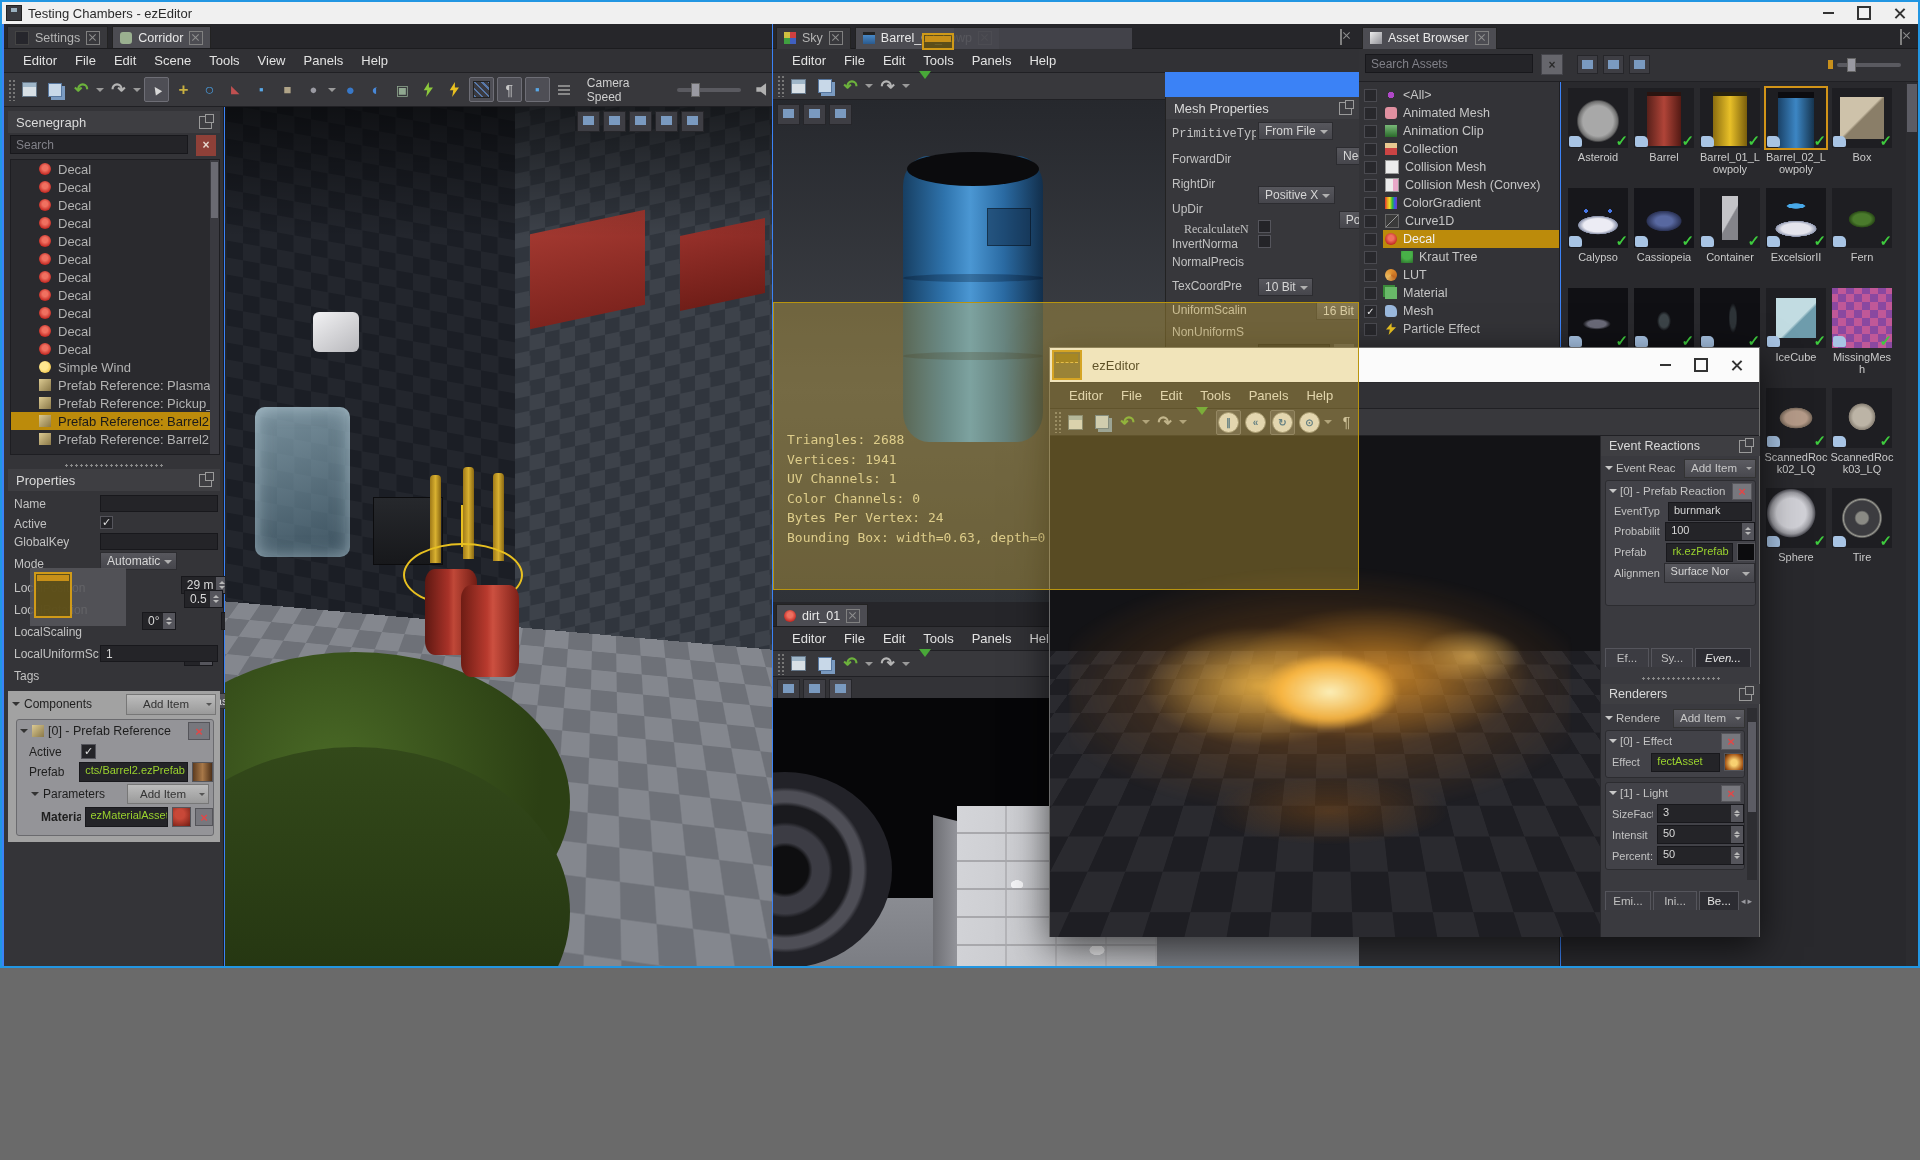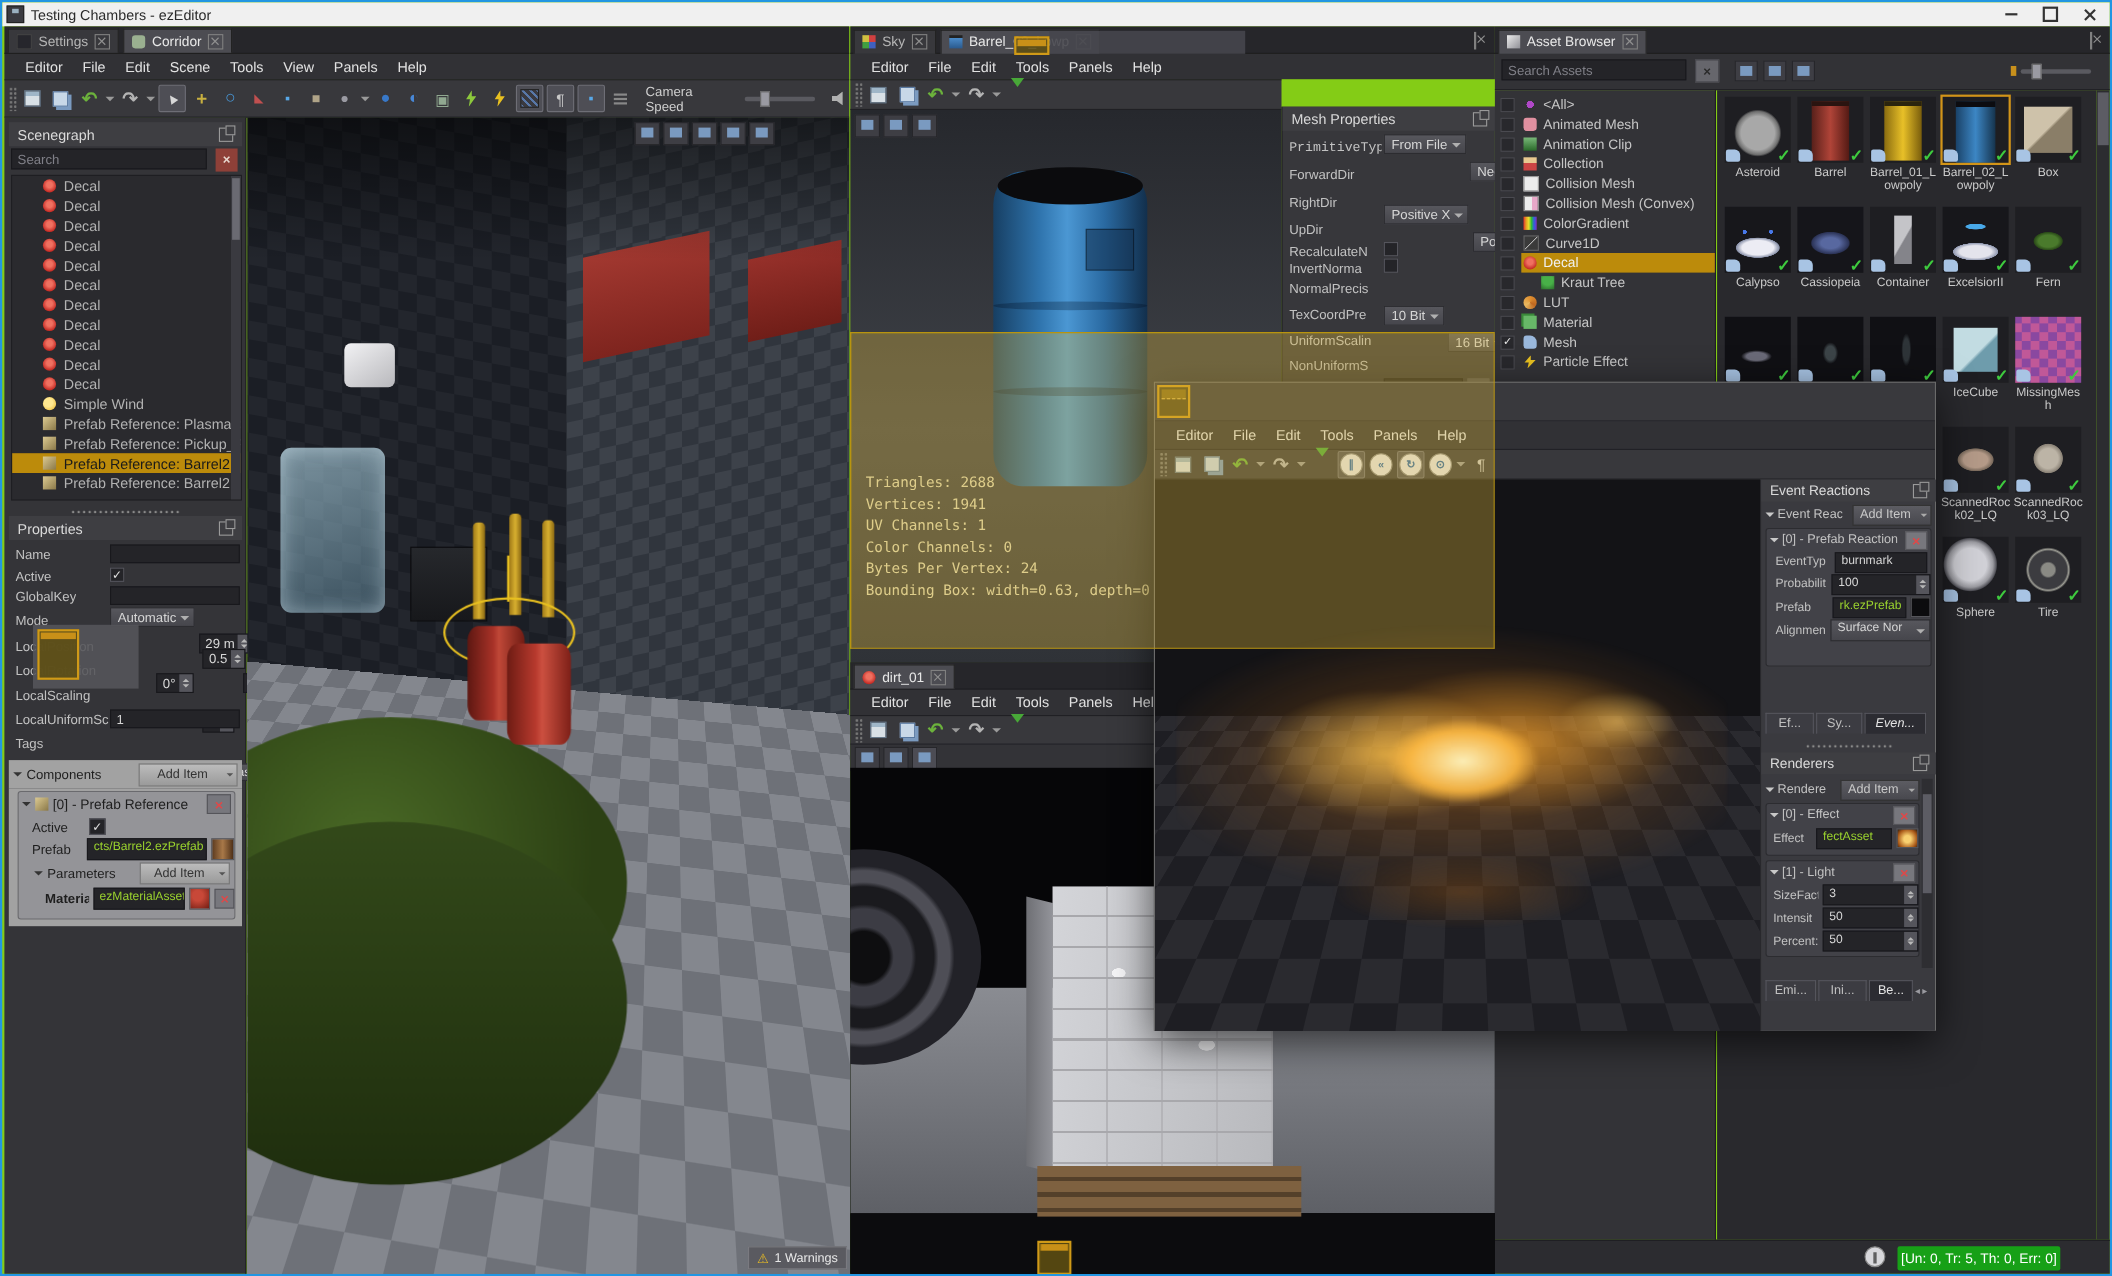--- a/index.html
+++ b/index.html
@@ -1,16 +1,16 @@
 <!DOCTYPE html>
 <html><head>
 <meta charset="utf-8">
 <style>
   html,body{margin:0;padding:0;background:#6a6a6a;}
-  #app{position:relative;width:1920px;height:1160px;background:#84cc16;border:2px solid #2296e2;box-sizing:border-box;
+  #app{position:relative;width:1920px;height:968px;background:#3b82f6;border:2px solid #2296e2;box-sizing:border-box;
        font-family:"Liberation Sans",sans-serif;font-size:12px;color:#c8c8c8;overflow:hidden;}
   .a{position:absolute;box-sizing:border-box;}
   .f{display:flex;align-items:center;}
   
   .titlebar{background:#f0f0f0;color:#2a2a2a;}
   .appico{width:14px;height:14px;background:#3a3a40;border:1px solid #222;margin:0 6px 0 4px;}
   .appico::before{content:"";display:block;width:6px;height:4px;margin:2px auto 0;background:#9ab0c0;}
   .wbtn{width:36px;height:20px;display:flex;align-items:center;justify-content:center;}
   .sh-min{width:11px;height:2px;background:#333;}
   .sh-max{width:10px;height:10px;border:2px solid #333;}
@@ -526,21 +526,21 @@
       <span class="phico"></span>
     </div>
     <span class="a plab" style="left:6px;top:30px;width:84px;font-family:Liberation Mono, monospace;">PrimitiveType</span>
     <span class="a dd" style="left:92px;top:27px;width:96px;height:18px;">From File</span>
     <span class="a plab" style="left:6px;top:55px;width:84px;">ForwardDir</span>
     <span class="a dd" style="left:92px;top:52px;width:96px;height:18px;">Negative Z</span>
     <span class="a plab" style="left:6px;top:80px;width:84px;">RightDir</span>
     <span class="a dd" style="left:92px;top:77px;width:96px;height:18px;">Positive X</span>
     <span class="a plab" style="left:6px;top:105px;width:84px;">UpDir</span>
     <span class="a dd" style="left:92px;top:102px;width:96px;height:18px;">Positive Y</span>
-    <span class="a plab" style="left:6px;top:125px;width:84px;">RecalculateN</span>
+    <span class="a plab" style="left:18px;top:125px;width:84px;font-family:Liberation Serif, serif;">RecalculateN</span>
     <span class="a cb" style="left:92px;top:123px;"></span>
     <span class="a plab" style="left:6px;top:140px;width:84px;">InvertNorma</span>
     <span class="a cb" style="left:92px;top:138px;"></span>
     <span class="a plab" style="left:6px;top:158px;width:84px;">NormalPrecis</span>
     <span class="a dd" style="left:92px;top:155px;width:96px;height:18px;">10 Bit</span>
     <span class="a plab" style="left:6px;top:182px;width:84px;">TexCoordPre</span>
     <span class="a dd" style="left:92px;top:179px;width:96px;height:18px;">16 Bit</span>
     <span class="a plab" style="left:6px;top:206px;width:84px;">UniformScalin</span>
     <span class="a spin" style="left:92px;top:203px;width:96px;height:18px;"><span>1</span><i class="sp"></i></span>
     <span class="a plab" style="left:6px;top:228px;width:84px;">NonUniformS</span>
@@ -914,20 +914,33 @@
   
   <div class="a" style="left:1357px;top:1125px;width:561px;height:33px;background:#2c2c30;border-top:1px solid #1d1d21;">
     <span class="a cbt" style="left:336px;top:5px;color:#444;background:#d8d8dc;">
         <span class="c-pause"></span>
       </span>
     <span class="a badge" style="left:366px;top:5px;width:148px;height:22px;">[Un: 0, Tr: 5, Th: 0, Err: 0]</span>
   </div>
 
   
   <div class="a" style="left:1047px;top:345px;width:711px;height:590px;background:#39393d;border:1px solid #6a6a6a;box-shadow:0 10px 36px rgba(0,0,0,.65);z-index:40;">
+    <div class="a f" style="left:0;top:0;width:709px;height:34px;background:#fbfbfb;color:#1c1c1c;">
+      <span style="margin-left:42px;font-size:13px;">ezEditor</span>
+      <span style="flex:1"></span>
+      <span class="wbtn">
+          <span class="sh-min"></span>
+        </span>
+      <span class="wbtn">
+          <span class="sh-max"></span>
+        </span>
+      <span class="wbtn" style="margin-right:4px;">
+          <span class="sh-x"></span>
+        </span>
+    </div>
     <div class="a f menubar" style="left:0;top:34px;width:709px;height:26px;border-top:1px solid #2a2a2e;">
 
     <span class="mi">Editor</span>
         <span class="mi">File</span>
         <span class="mi">Edit</span>
         <span class="mi">Tools</span>
         <span class="mi">Panels</span>
         <span class="mi">Help</span>
       </div>
     <div class="a f toolbar" style="left:0;top:60px;width:709px;height:28px;">

